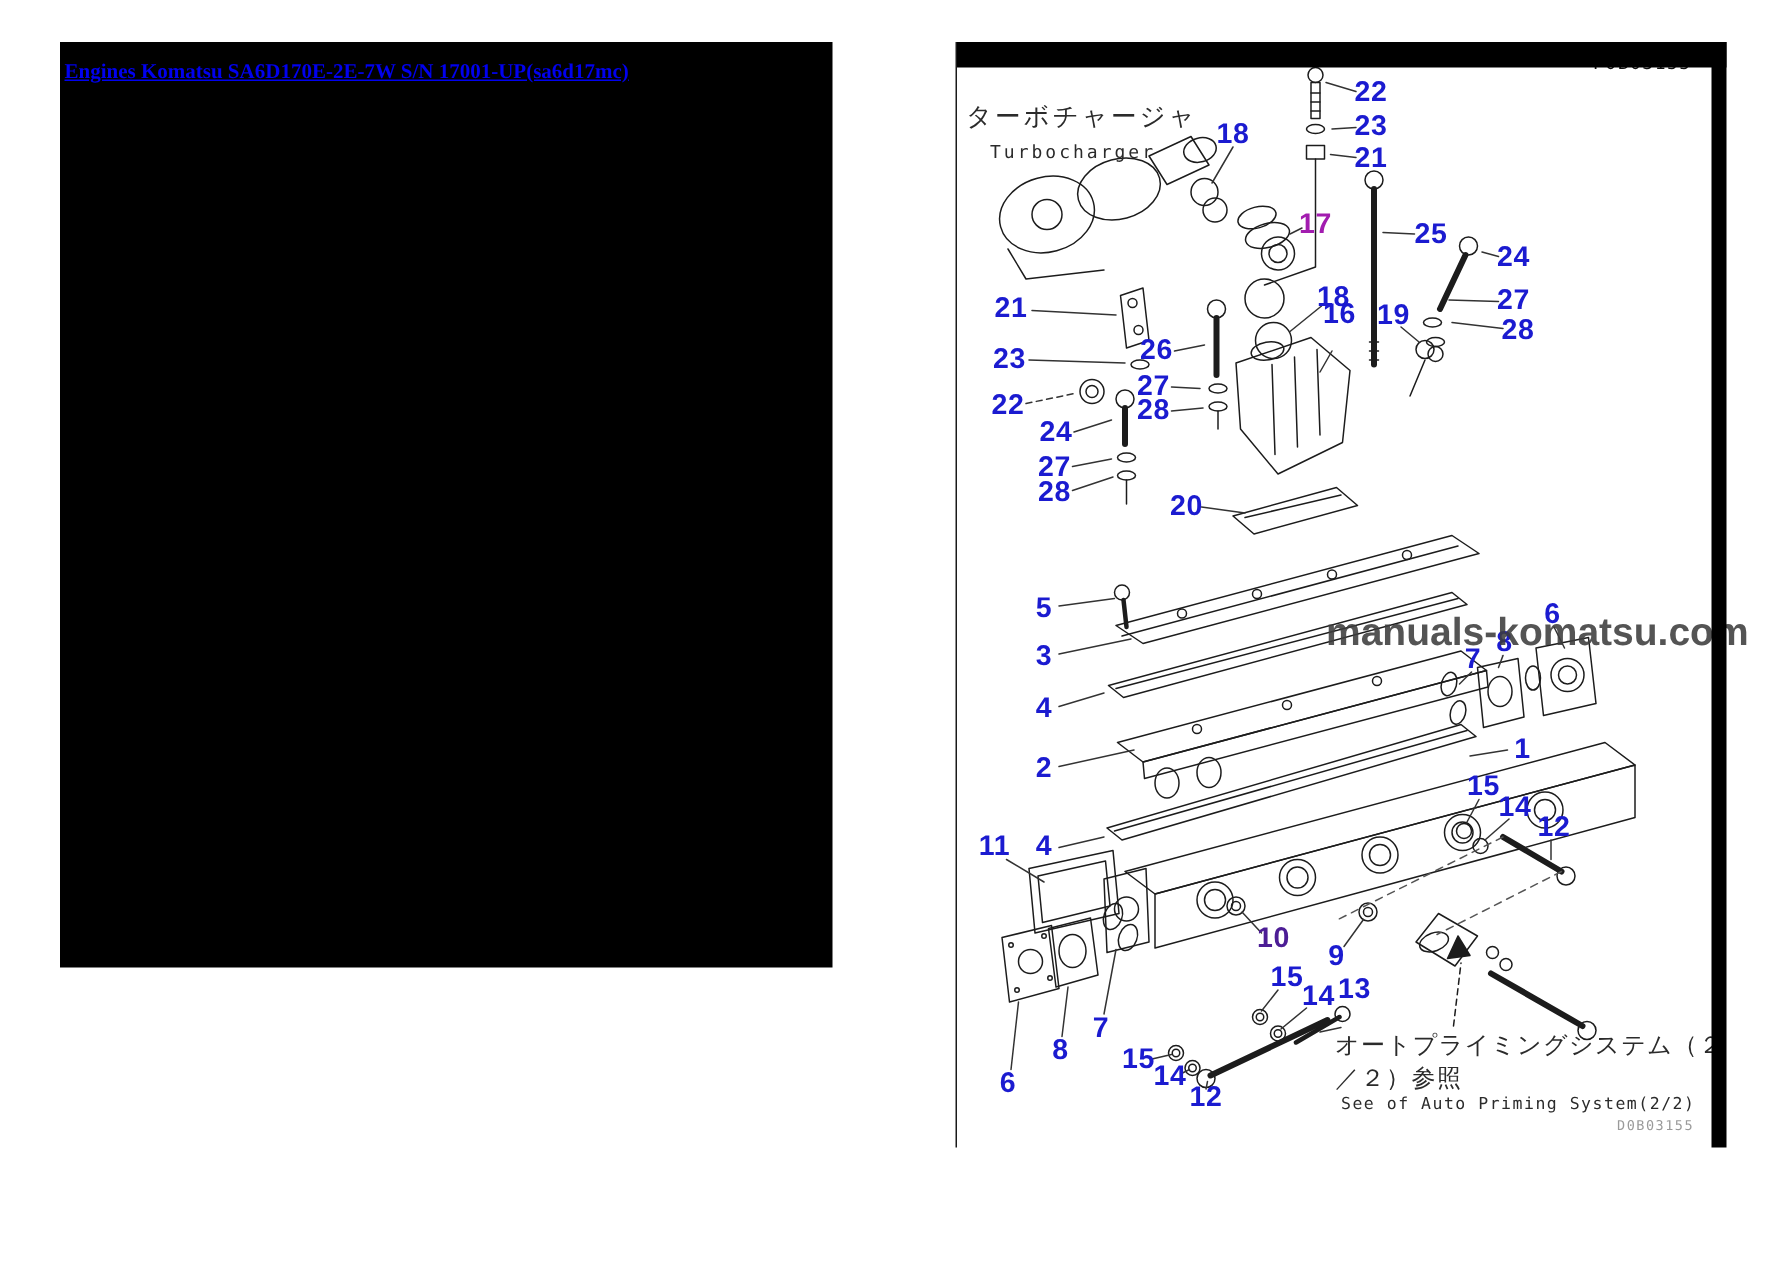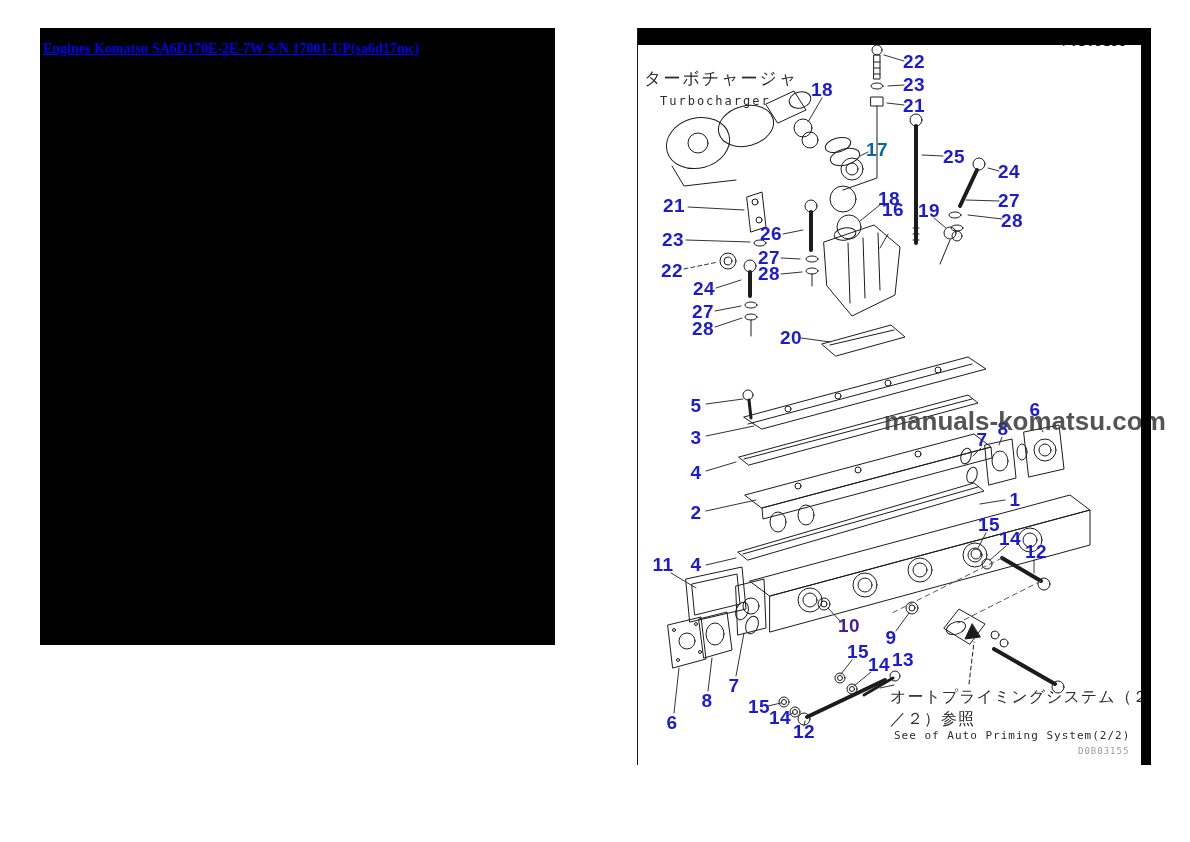--- a/index.html
+++ b/index.html
@@ -261,21 +261,21 @@
     <div class="en">Turbocharger</div>
   </div>
 
   <div class="watermark">manuals-komatsu.com</div>
 
   <div class="labels-layer">
       <span class="plabel" style="left: 276px; top: 34px; color: rgb(27, 27, 208);">22</span>
       <span class="plabel" style="left: 276px; top: 57px; color: rgb(27, 27, 208);">23</span>
       <span class="plabel" style="left: 276px; top: 78px; color: rgb(27, 27, 208);">21</span>
       <span class="plabel" style="left: 184px; top: 62px; color: rgb(27, 27, 208);">18</span>
-      <span class="plabel" style="left: 239px; top: 122px; color: #0369a1;">17</span>
+      <span class="plabel" style="left: 239px; top: 122px; color: #a21caf;">17</span>
       <span class="plabel" style="left: 316px; top: 129px; color: rgb(27, 27, 208);">25</span>
       <span class="plabel" style="left: 371px; top: 144px; color: rgb(27, 27, 208);">24</span>
       <span class="plabel" style="left: 371px; top: 173px; color: rgb(27, 27, 208);">27</span>
       <span class="plabel" style="left: 374px; top: 193px; color: rgb(27, 27, 208);">28</span>
       <span class="plabel" style="left: 291px; top: 183px; color: rgb(27, 27, 208);">19</span>
       <span class="plabel" style="left: 251px; top: 171px; color: rgb(27, 27, 208);">18</span>
       <span class="plabel" style="left: 255px; top: 182px; color: rgb(27, 27, 208);">16</span>
       <span class="plabel" style="left: 36px; top: 178px; color: rgb(27, 27, 208);">21</span>
       <span class="plabel" style="left: 35px; top: 212px; color: rgb(27, 27, 208);">23</span>
       <span class="plabel" style="left: 34px; top: 243px; color: rgb(27, 27, 208);">22</span>

